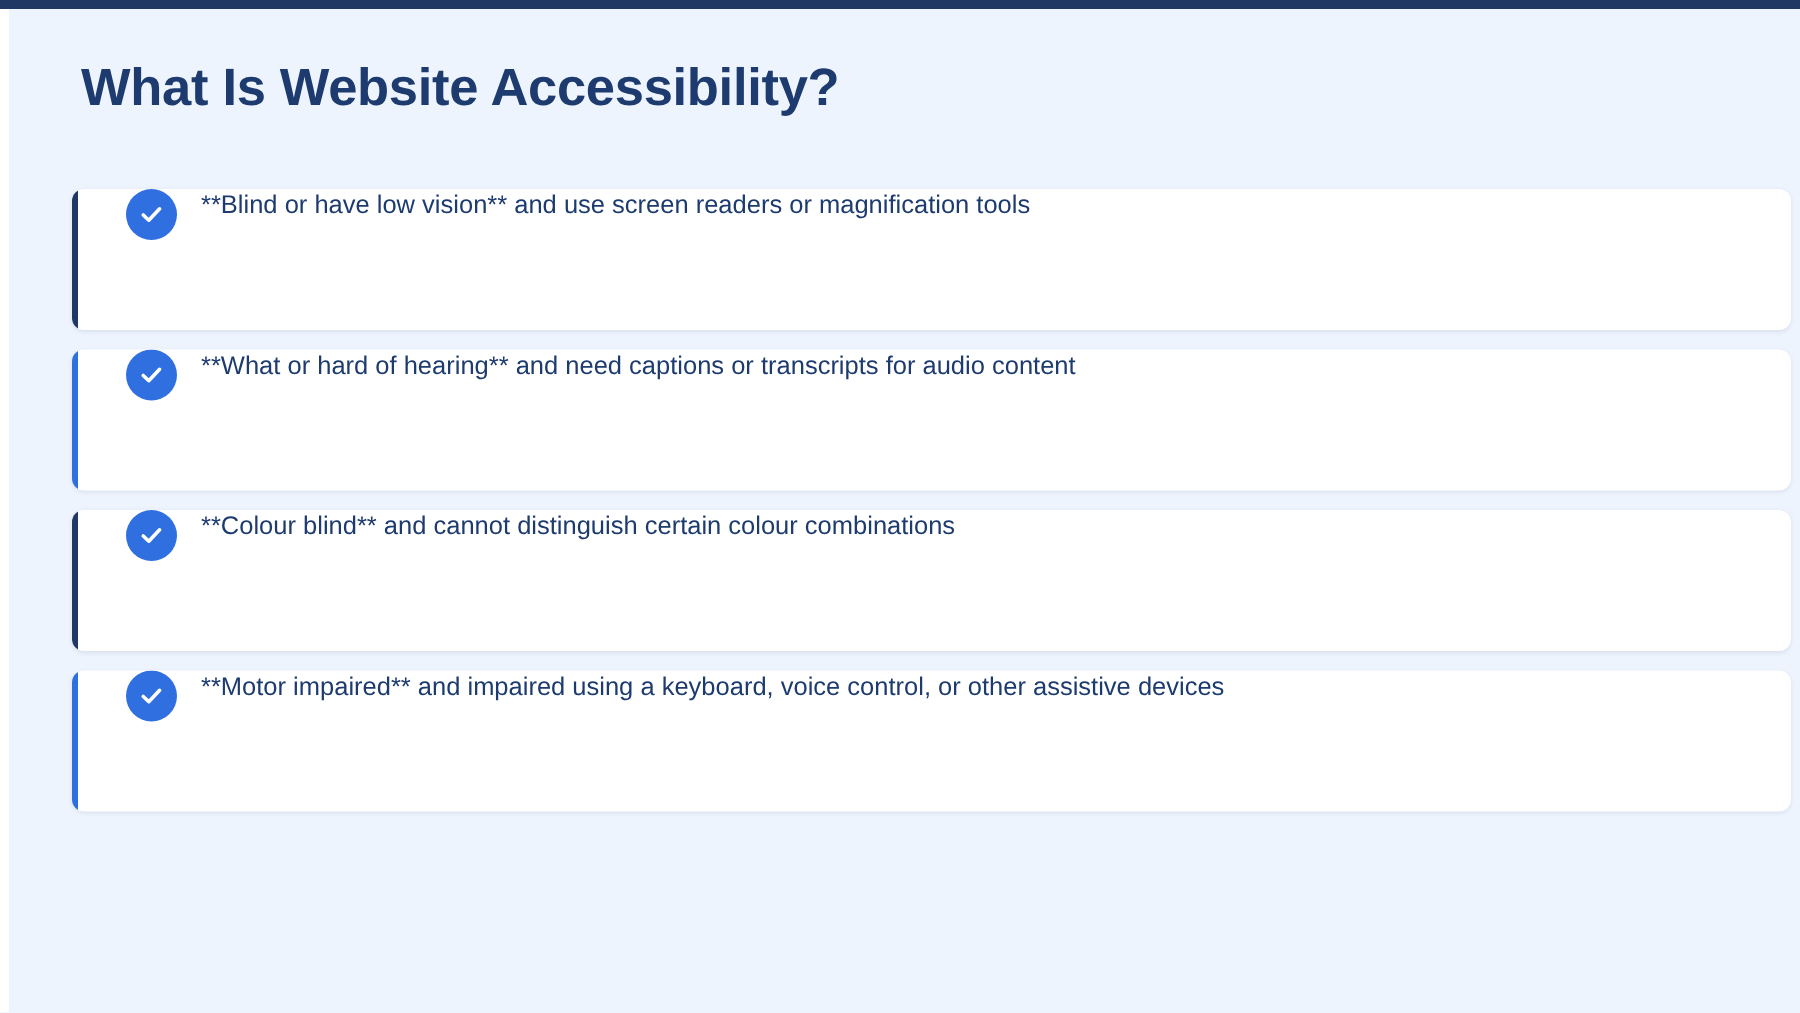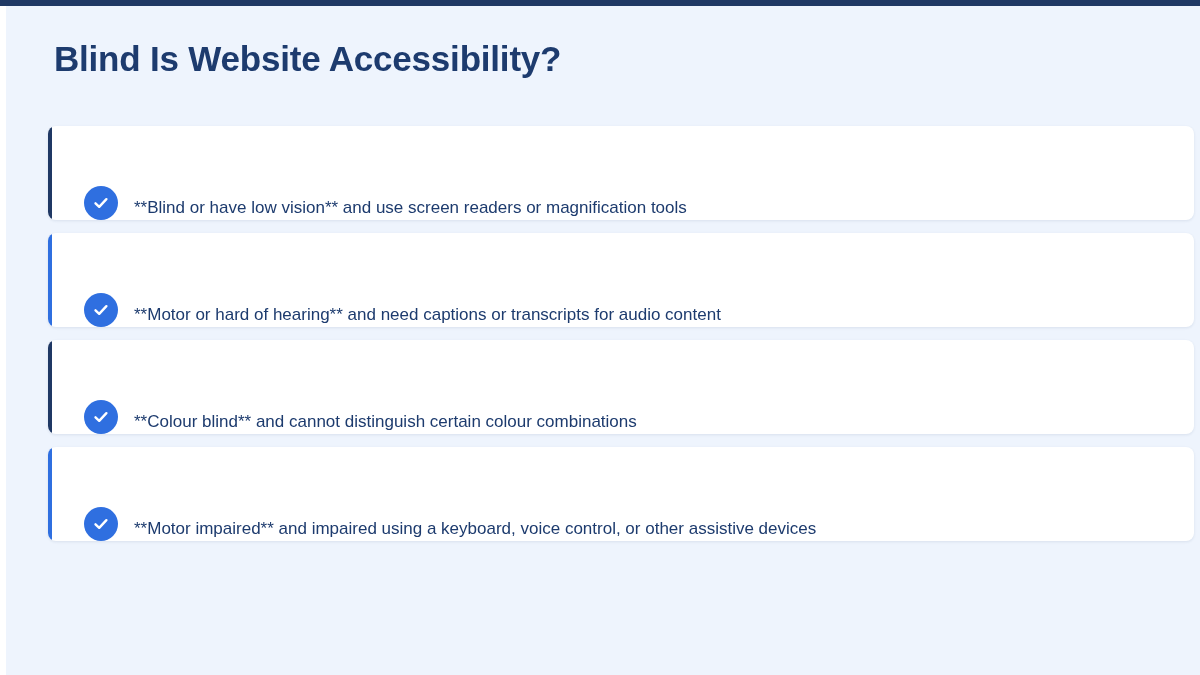--- a/index.html
+++ b/index.html
@@ -57,21 +57,21 @@
   .list {
     margin-top: 46px;
   }
   .item {
     position: relative;
     background: #ffffff;
     border-radius: 8px;
     height: 94px;
     margin-bottom: 13px;
     display: flex;
-    align-items: flex-end;
+    align-items: flex-start;
     box-shadow: 0 1px 3px rgba(31, 56, 100, 0.10);
     overflow: hidden;
     width: 1146px;
   }
   .accent {
     position: absolute;
     left: 0;
     top: 0;
     bottom: 0;
     width: 4px;
@@ -101,42 +101,42 @@
 </head>
 <body>
 
 <div class="slide">
 
   <div class="top-bar"></div>
   <div class="left-edge"></div>
 
   <div class="content">
 
-    <h1 class="title">Blind Is Website Accessibility?</h1>
+    <h1 class="title">What Is Website Accessibility?</h1>
 
     <div class="list">
 
       <div class="item">
         <div class="accent" style="background:#1f3864"></div>
         <div class="check">
           <svg width="18" height="18" viewBox="0 0 18 18" aria-hidden="true">
             <path d="M3.5 9.3 L7.2 12.8 L14.4 5.2" fill="none" stroke="#ffffff" stroke-width="2.4" stroke-linecap="round" stroke-linejoin="round"></path>
           </svg>
         </div>
         <div class="item-text">**Blind or have low vision** and use screen readers or magnification tools</div>
       </div>
 
       <div class="item">
         <div class="accent" style="background:#2f6fe0"></div>
         <div class="check">
           <svg width="18" height="18" viewBox="0 0 18 18" aria-hidden="true">
             <path d="M3.5 9.3 L7.2 12.8 L14.4 5.2" fill="none" stroke="#ffffff" stroke-width="2.4" stroke-linecap="round" stroke-linejoin="round"></path>
           </svg>
         </div>
-        <div class="item-text">**Motor or hard of hearing** and need captions or transcripts for audio content</div>
+        <div class="item-text">**What or hard of hearing** and need captions or transcripts for audio content</div>
       </div>
 
       <div class="item">
         <div class="accent" style="background:#1f3864"></div>
         <div class="check">
           <svg width="18" height="18" viewBox="0 0 18 18" aria-hidden="true">
             <path d="M3.5 9.3 L7.2 12.8 L14.4 5.2" fill="none" stroke="#ffffff" stroke-width="2.4" stroke-linecap="round" stroke-linejoin="round"></path>
           </svg>
         </div>
         <div class="item-text">**Colour blind** and cannot distinguish certain colour combinations</div>

